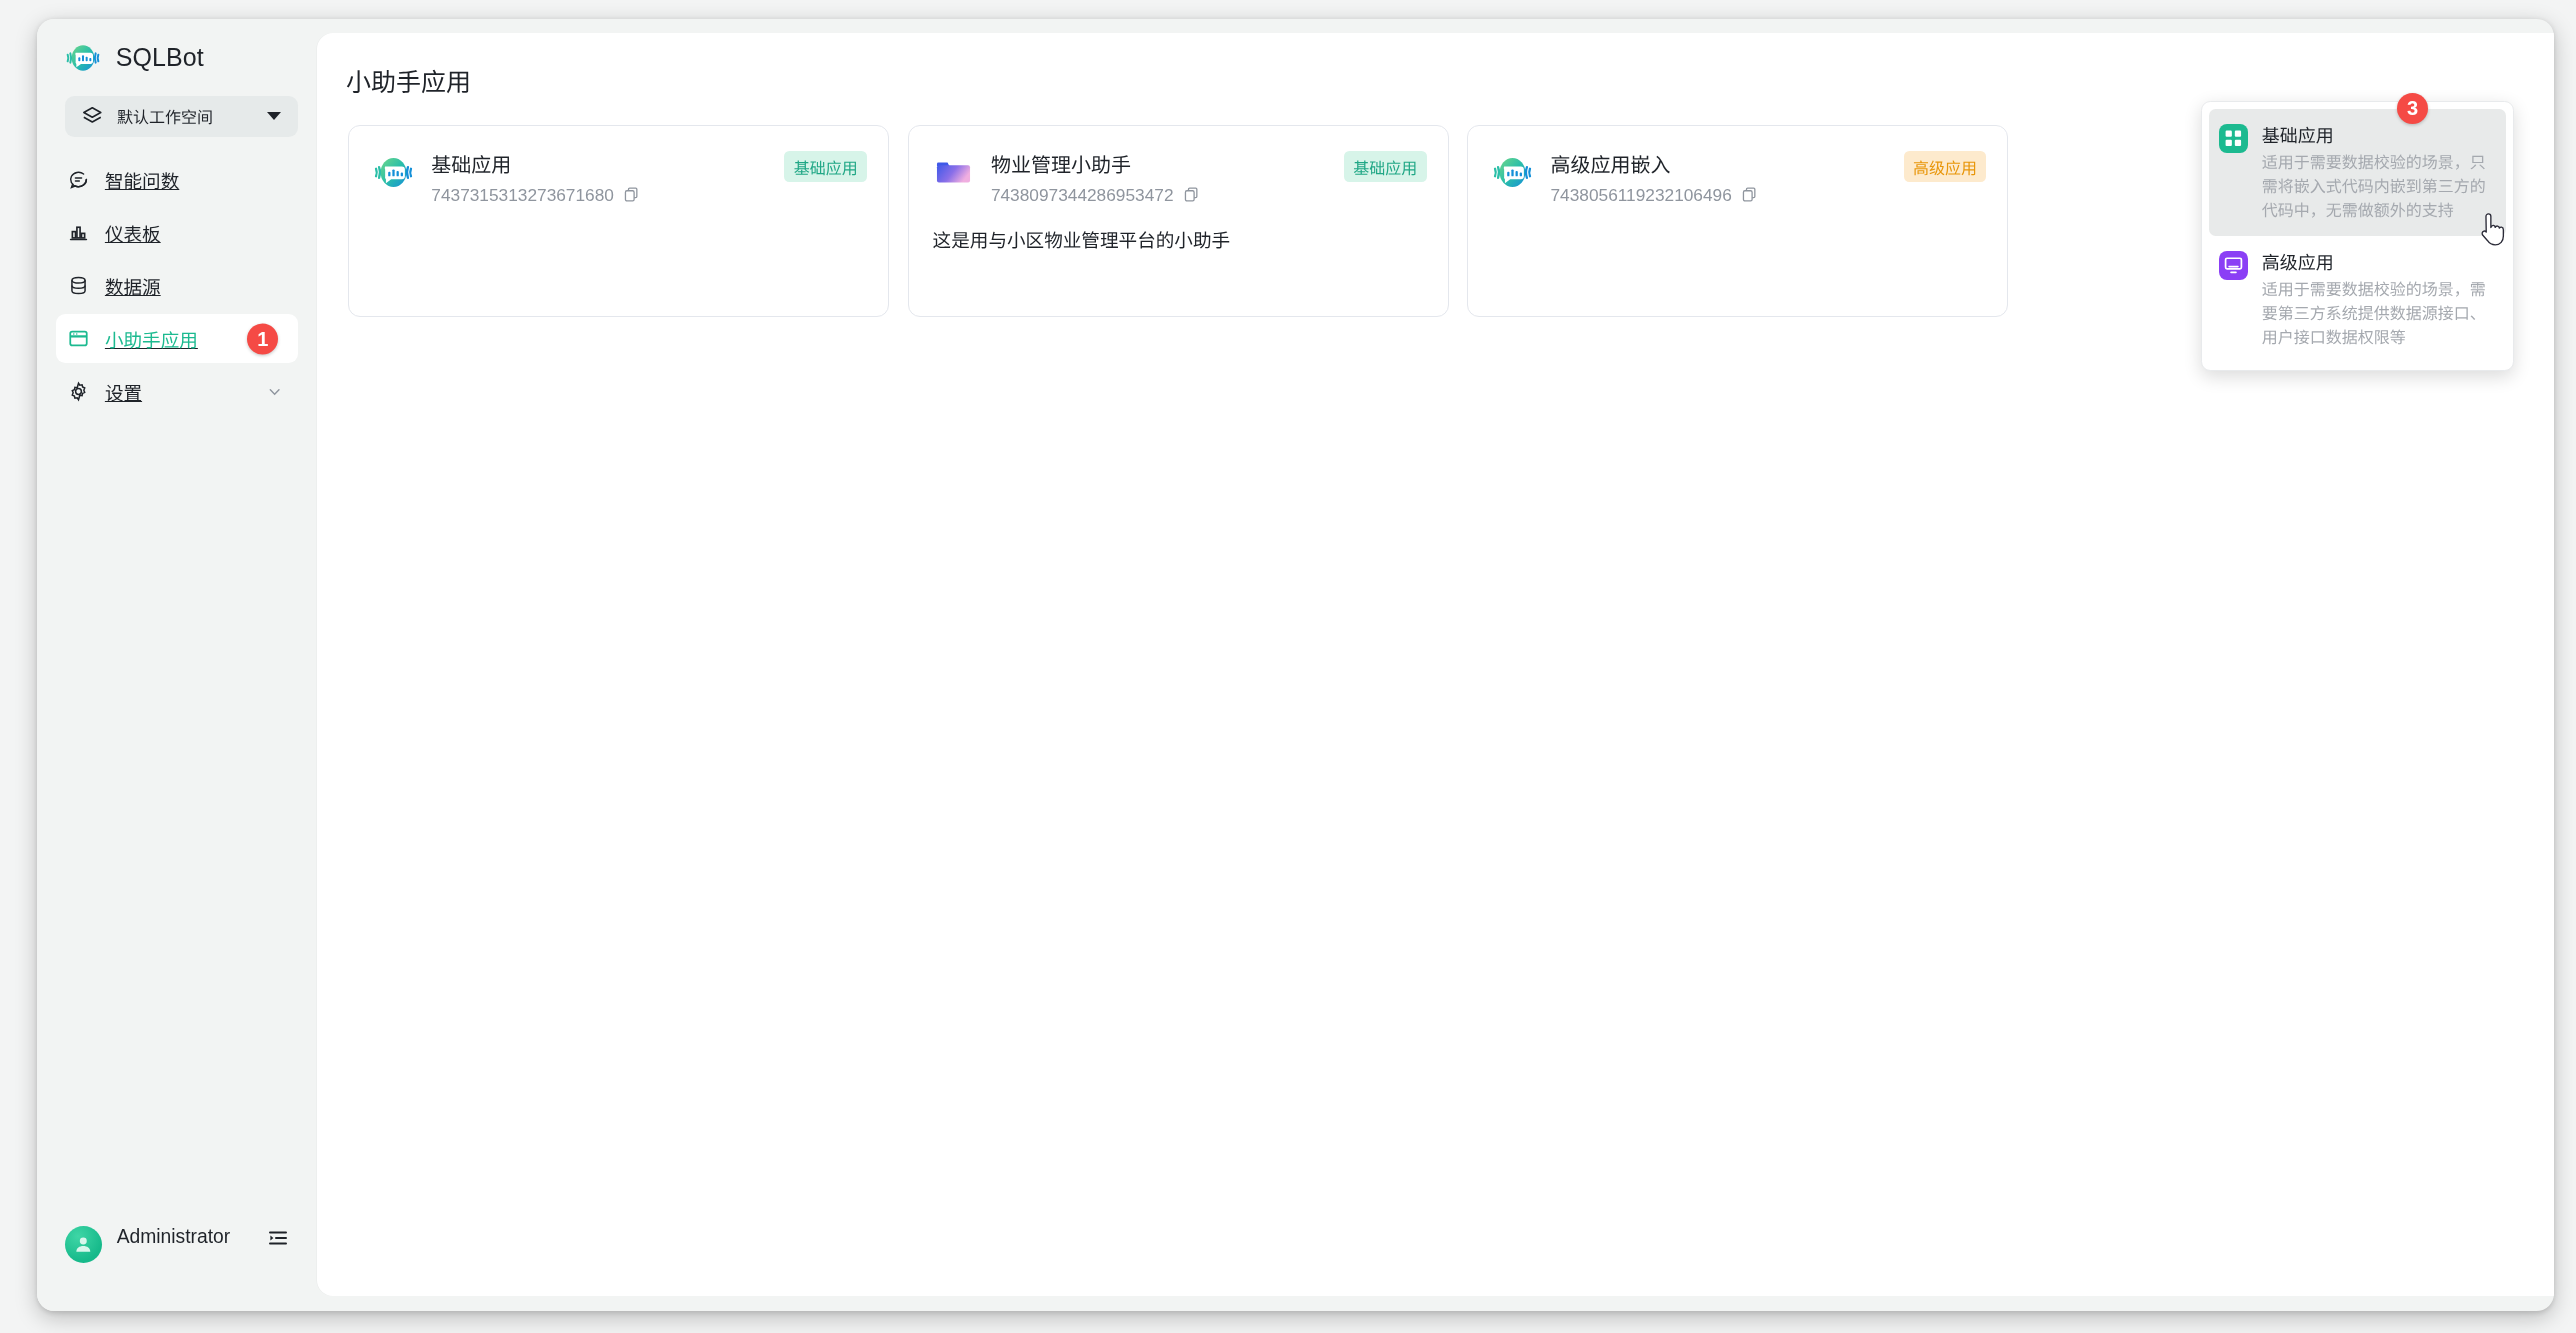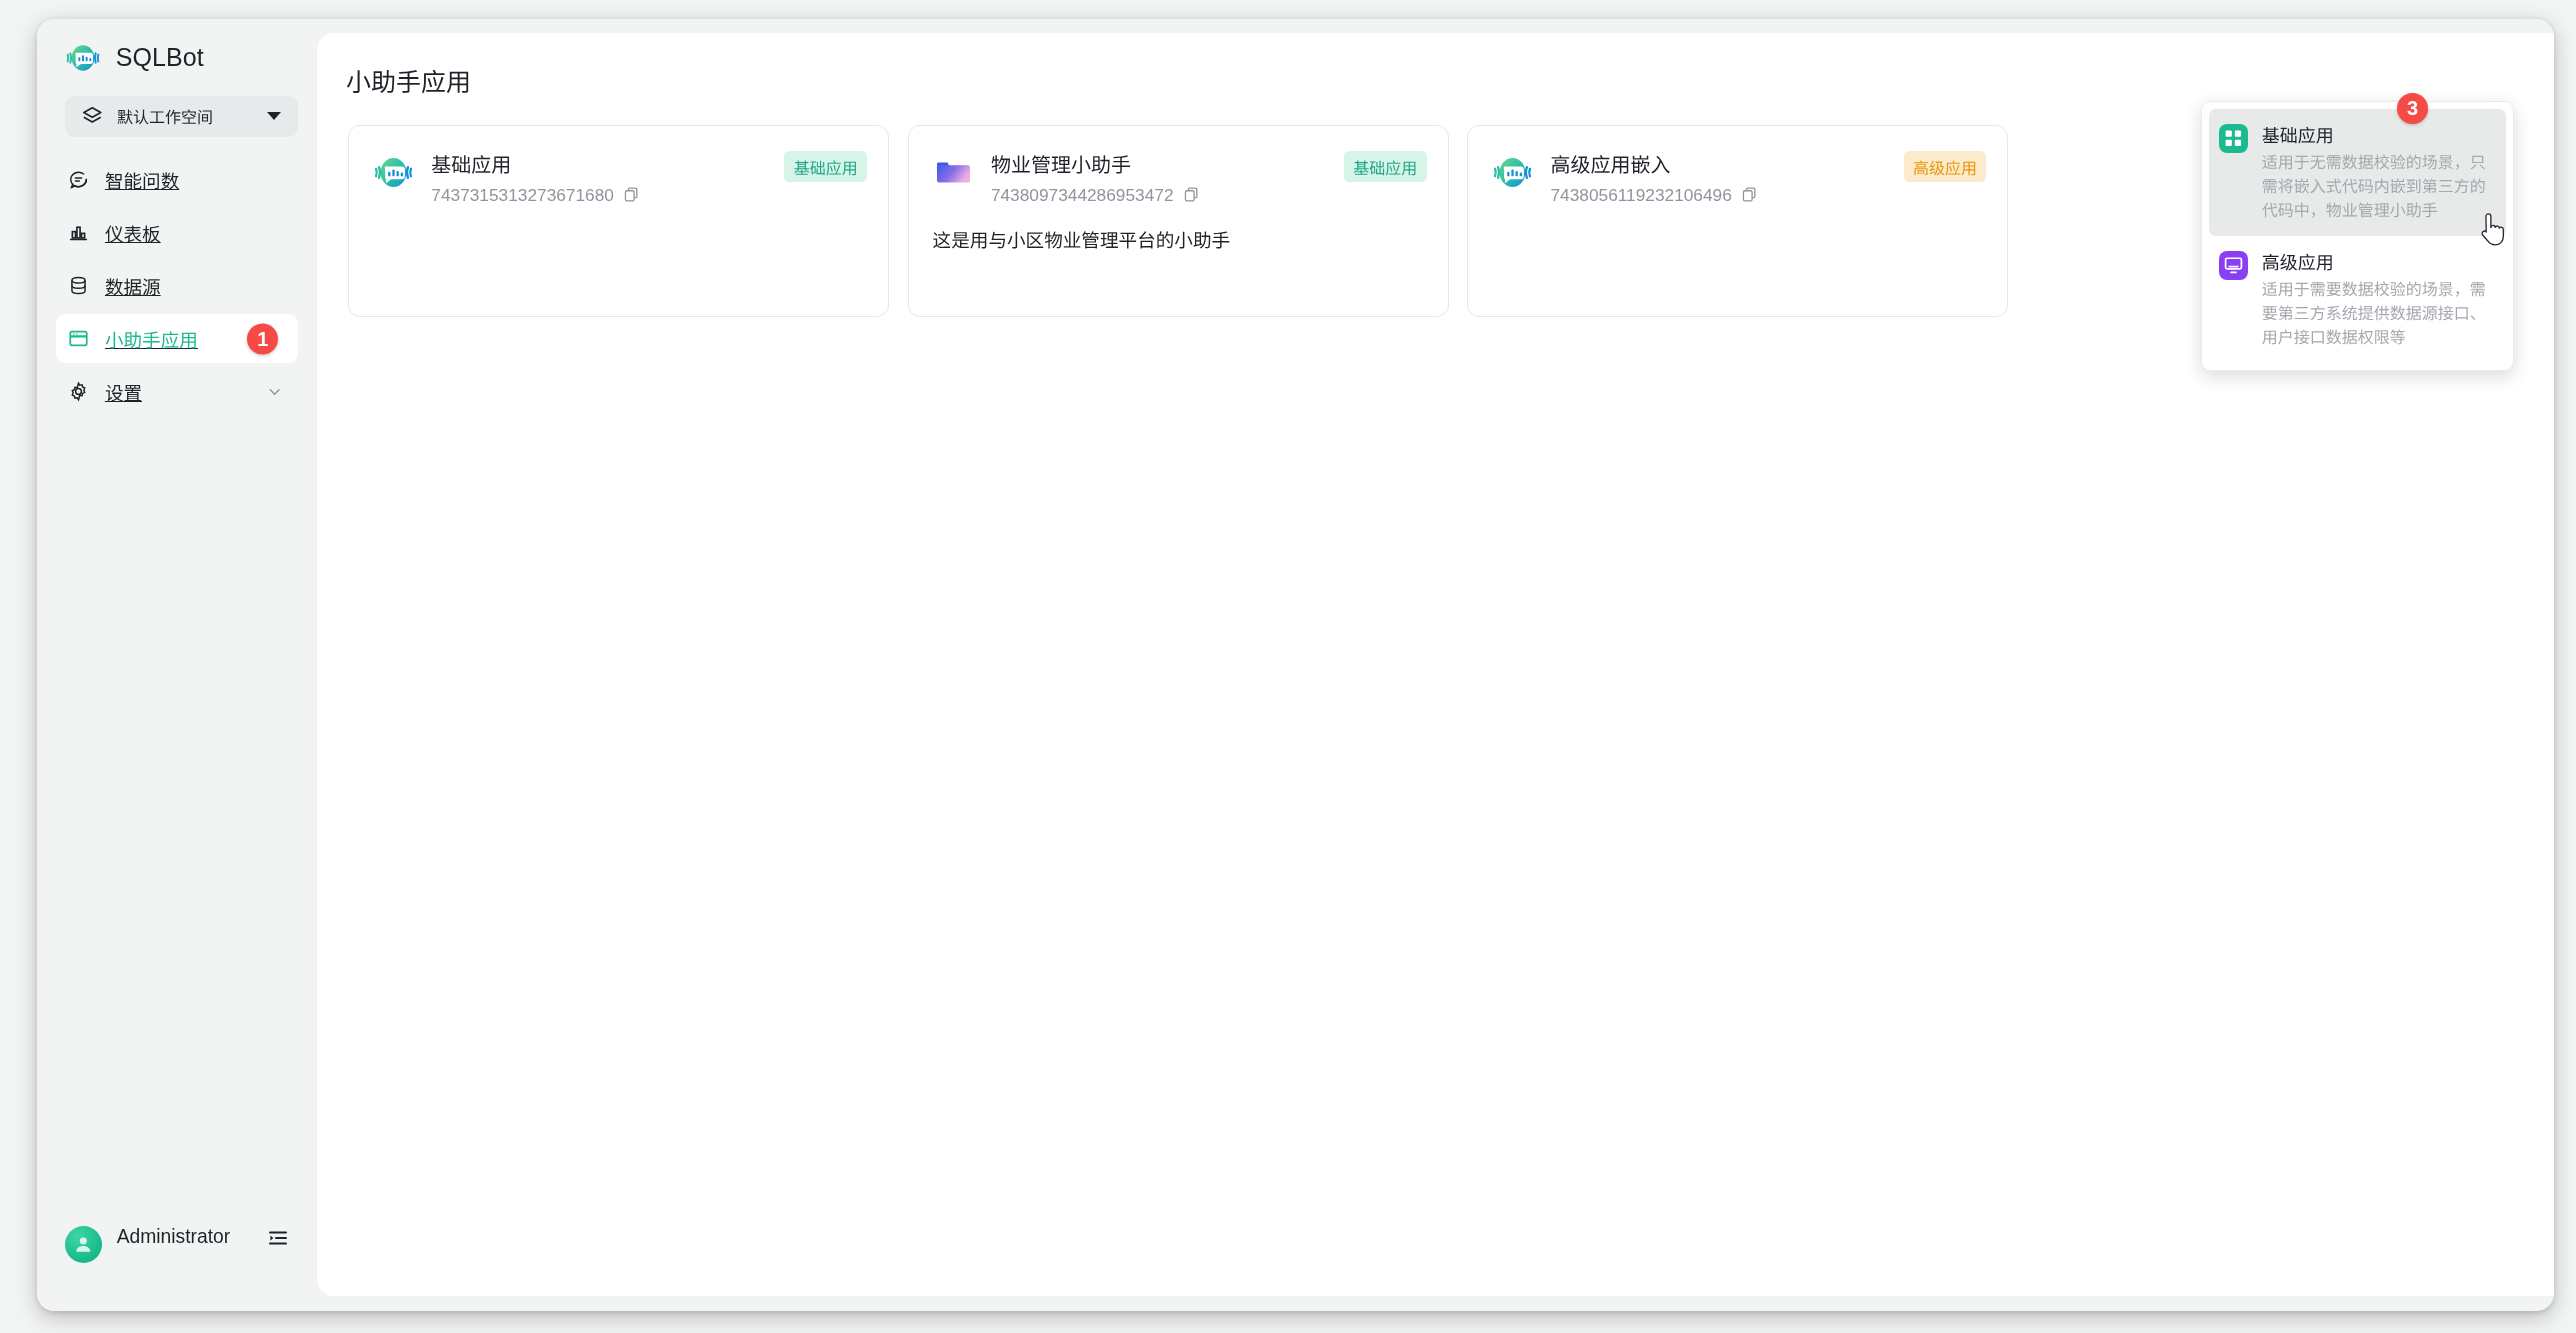--- a/index.html
+++ b/index.html
@@ -500,21 +500,21 @@
           <svg viewBox="0 0 44 44" width="29" height="29">
             <rect x="0" y="0" width="44" height="44" rx="12" fill="#1cba90"></rect>
             <rect x="10" y="10" width="9.5" height="9.5" rx="1.6" fill="#fff"></rect>
             <rect x="24" y="10" width="9.5" height="9.5" rx="1.6" fill="#fff"></rect>
             <rect x="10" y="24" width="9.5" height="9.5" rx="1.6" fill="#fff"></rect>
             <rect x="24" y="24" width="9.5" height="9.5" rx="1.6" fill="#fff"></rect>
           </svg>
         </span>
         <div class="dd-text">
           <div class="dd-title">基础应用</div>
-          <div class="dd-desc">适用于无需数据校验的场景，只需将嵌入式代码内嵌到第三方的代码中，物业管理小助手</div>
+          <div class="dd-desc">适用于需要数据校验的场景，只需将嵌入式代码内嵌到第三方的代码中，无需做额外的支持</div>
         </div>
         <span class="cursor-hand">
           <svg viewBox="0 0 32 38" width="29" height="35">
             <path d="M11 3.5c0-1.6 1.2-2.8 2.7-2.8s2.7 1.2 2.7 2.8v12.2c.5-1.5 1.4-2.6 2.9-2.4 1.2.2 1.8 1.1 1.9 2.3.5-1 1.4-1.7 2.6-1.5 1.2.2 1.9 1.1 2 2.3.6-.8 1.4-1.3 2.4-1.1 1.3.3 2 1.4 2 2.9v6.9c0 5.6-3.4 9.8-9 9.8-4 0-6.4-1.6-8.4-4.6L7.3 24c-1-1.6-.5-3.2.9-4 1.2-.7 2.3-.3 3.1.8l-.3-17.3z" fill="#fff" stroke="#2b2b38" stroke-width="1.5" stroke-linejoin="round"></path>
           </svg>
         </span>
       </div>
 
       <div class="dd-item">
         <span class="dd-icon">

